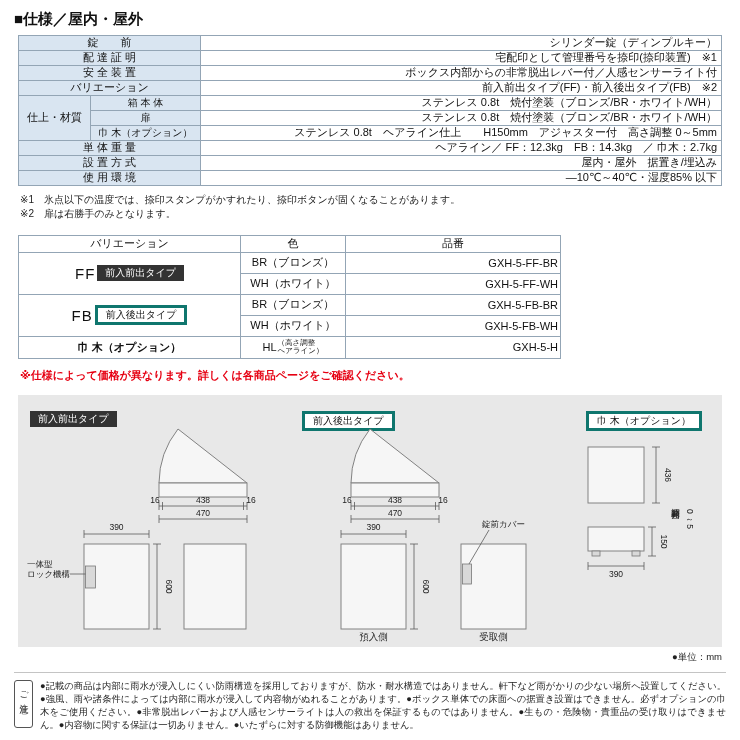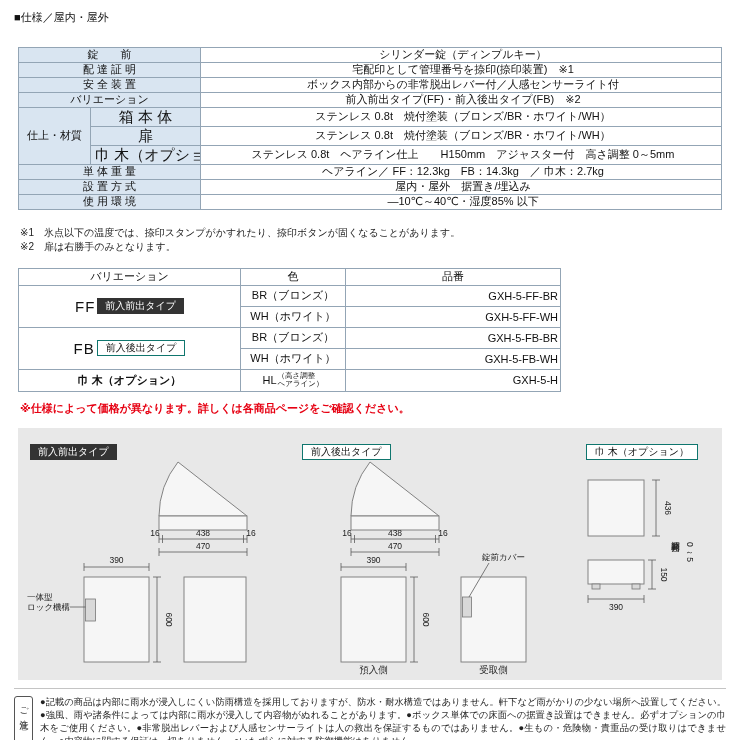--- a/index.html
+++ b/index.html
@@ -1,35 +1,35 @@
 <!DOCTYPE html>
 <html><head>
 <meta charset="utf-8">
 <style>
   *{box-sizing:border-box;margin:0;padding:0}
   html,body{background:#fff}
   body{font-family:"Liberation Sans","DejaVu Sans",sans-serif;color:#111}
   .page{position:relative;width:740px;height:740px;background:#fff;overflow:hidden}
-  .title{font-size:11px;font-weight:normal;padding:10px 14px 6px}
+  .title{font-size:15px;font-weight:bold;padding:10px 14px 6px}
   table{border-collapse:collapse;table-layout:fixed}
-  .spec{margin:16px 18px;width:704px;font-size:11px}
+  .spec{margin:0 18px;width:704px;font-size:11px}
   .spec td{border:1px solid #93a5b5;padding:0 4px;height:15px;line-height:1.2;overflow:hidden;white-space:nowrap}
   .spec td.lbl{background:#d9e5f1;text-align:center}
-  .spec td.sub{font-size:15px}
-  .spec td.val{background:#fff;text-align:center;padding-left:8px}
+  .spec td.sub{font-size:10px}
+  .spec td.val{background:#fff;text-align:right;padding-left:8px}
   .fnotes{margin:7px 20px 0;font-size:10px;line-height:1.38;color:#222}
   .vari{margin:14px 0 0 18px;width:542px;font-size:11px}
   .vari th,.vari td{border:1px solid #93a5b5;text-align:center;overflow:hidden}
   .vari th{font-weight:normal;height:17px}
   .vari td{height:21px;padding:2px}
   .vari td.pn{text-align:right;padding-left:10px}
   .code{font-size:15px;letter-spacing:1px;margin-right:2px;vertical-align:middle}
   .opt-label{font-weight:bold;font-size:11px}
   .badge-solid{display:inline-block;background:#333;color:#fff;font-size:10px;line-height:1.2;padding:2px 8px;vertical-align:middle}
-  .badge-outline{display:inline-block;background:#fff;border:1px solid #0f766e;color:#111;font-size:10px;line-height:1.2;padding:1px 8px;vertical-align:middle}
+  .badge-outline{display:inline-block;background:#fff;border:3px solid #0f766e;color:#111;font-size:10px;line-height:1.2;padding:1px 8px;vertical-align:middle}
   .hl-note{display:inline-block;font-size:7.5px;line-height:1.15;text-align:left;vertical-align:middle;margin-left:1px}
   .hl-line{display:block}
   .price-note{margin:9px 0 0 20px;color:#e60012;font-size:11px;font-weight:bold}
   .panel{position:relative;margin:12px 18px 0;width:704px;height:252px;background:#e8e8e8}
   .pbadge{position:absolute;top:16px}
   .draw{position:absolute;top:32px}
   .shape{fill:#f6f6f6;stroke:#828282;stroke-width:1}
   .shape2{fill:#d9d9d9;stroke:#777;stroke-width:0.8}
   .dim line{stroke:#5a5a5a;stroke-width:0.8}
   .leader{stroke:#5a5a5a;stroke-width:0.8;fill:none}
@@ -258,19 +258,20 @@
         <line x1="14" y1="135" x2="14" y2="143"></line>
         <line x1="70" y1="135" x2="70" y2="143"></line>
       </g>
       <text x="42" y="150" text-anchor="middle">390</text>
     </svg>
 
     <span class="vtext" style="left:652px;top:106px">調整範囲</span>
     <span class="vtext" style="left:666px;top:114px">0～5</span>
   </div>
 
+  <div class="unit-note">●単位：mm</div>
 
   <div class="caution">
     <span class="caution-icon">ご注意</span>
     <p class="caution-text">●記載の商品は内部に雨水が浸入しにくい防雨構造を採用しておりますが、防水・耐水構造ではありません。軒下など雨がかりの少ない場所へ設置してください。●強風、雨や諸条件によっては内部に雨水が浸入して内容物がぬれることがあります。●ボックス単体での床面への据置き設置はできません。必ずオプションの巾木をご使用ください。●非常脱出レバーおよび人感センサーライトは人の救出を保証するものではありません。●生もの・危険物・貴重品の受け取りはできません。●内容物に関する保証は一切ありません。●いたずらに対する防御機能はありません。</p>
   </div>
 
 </div>
 
 </body></html>

